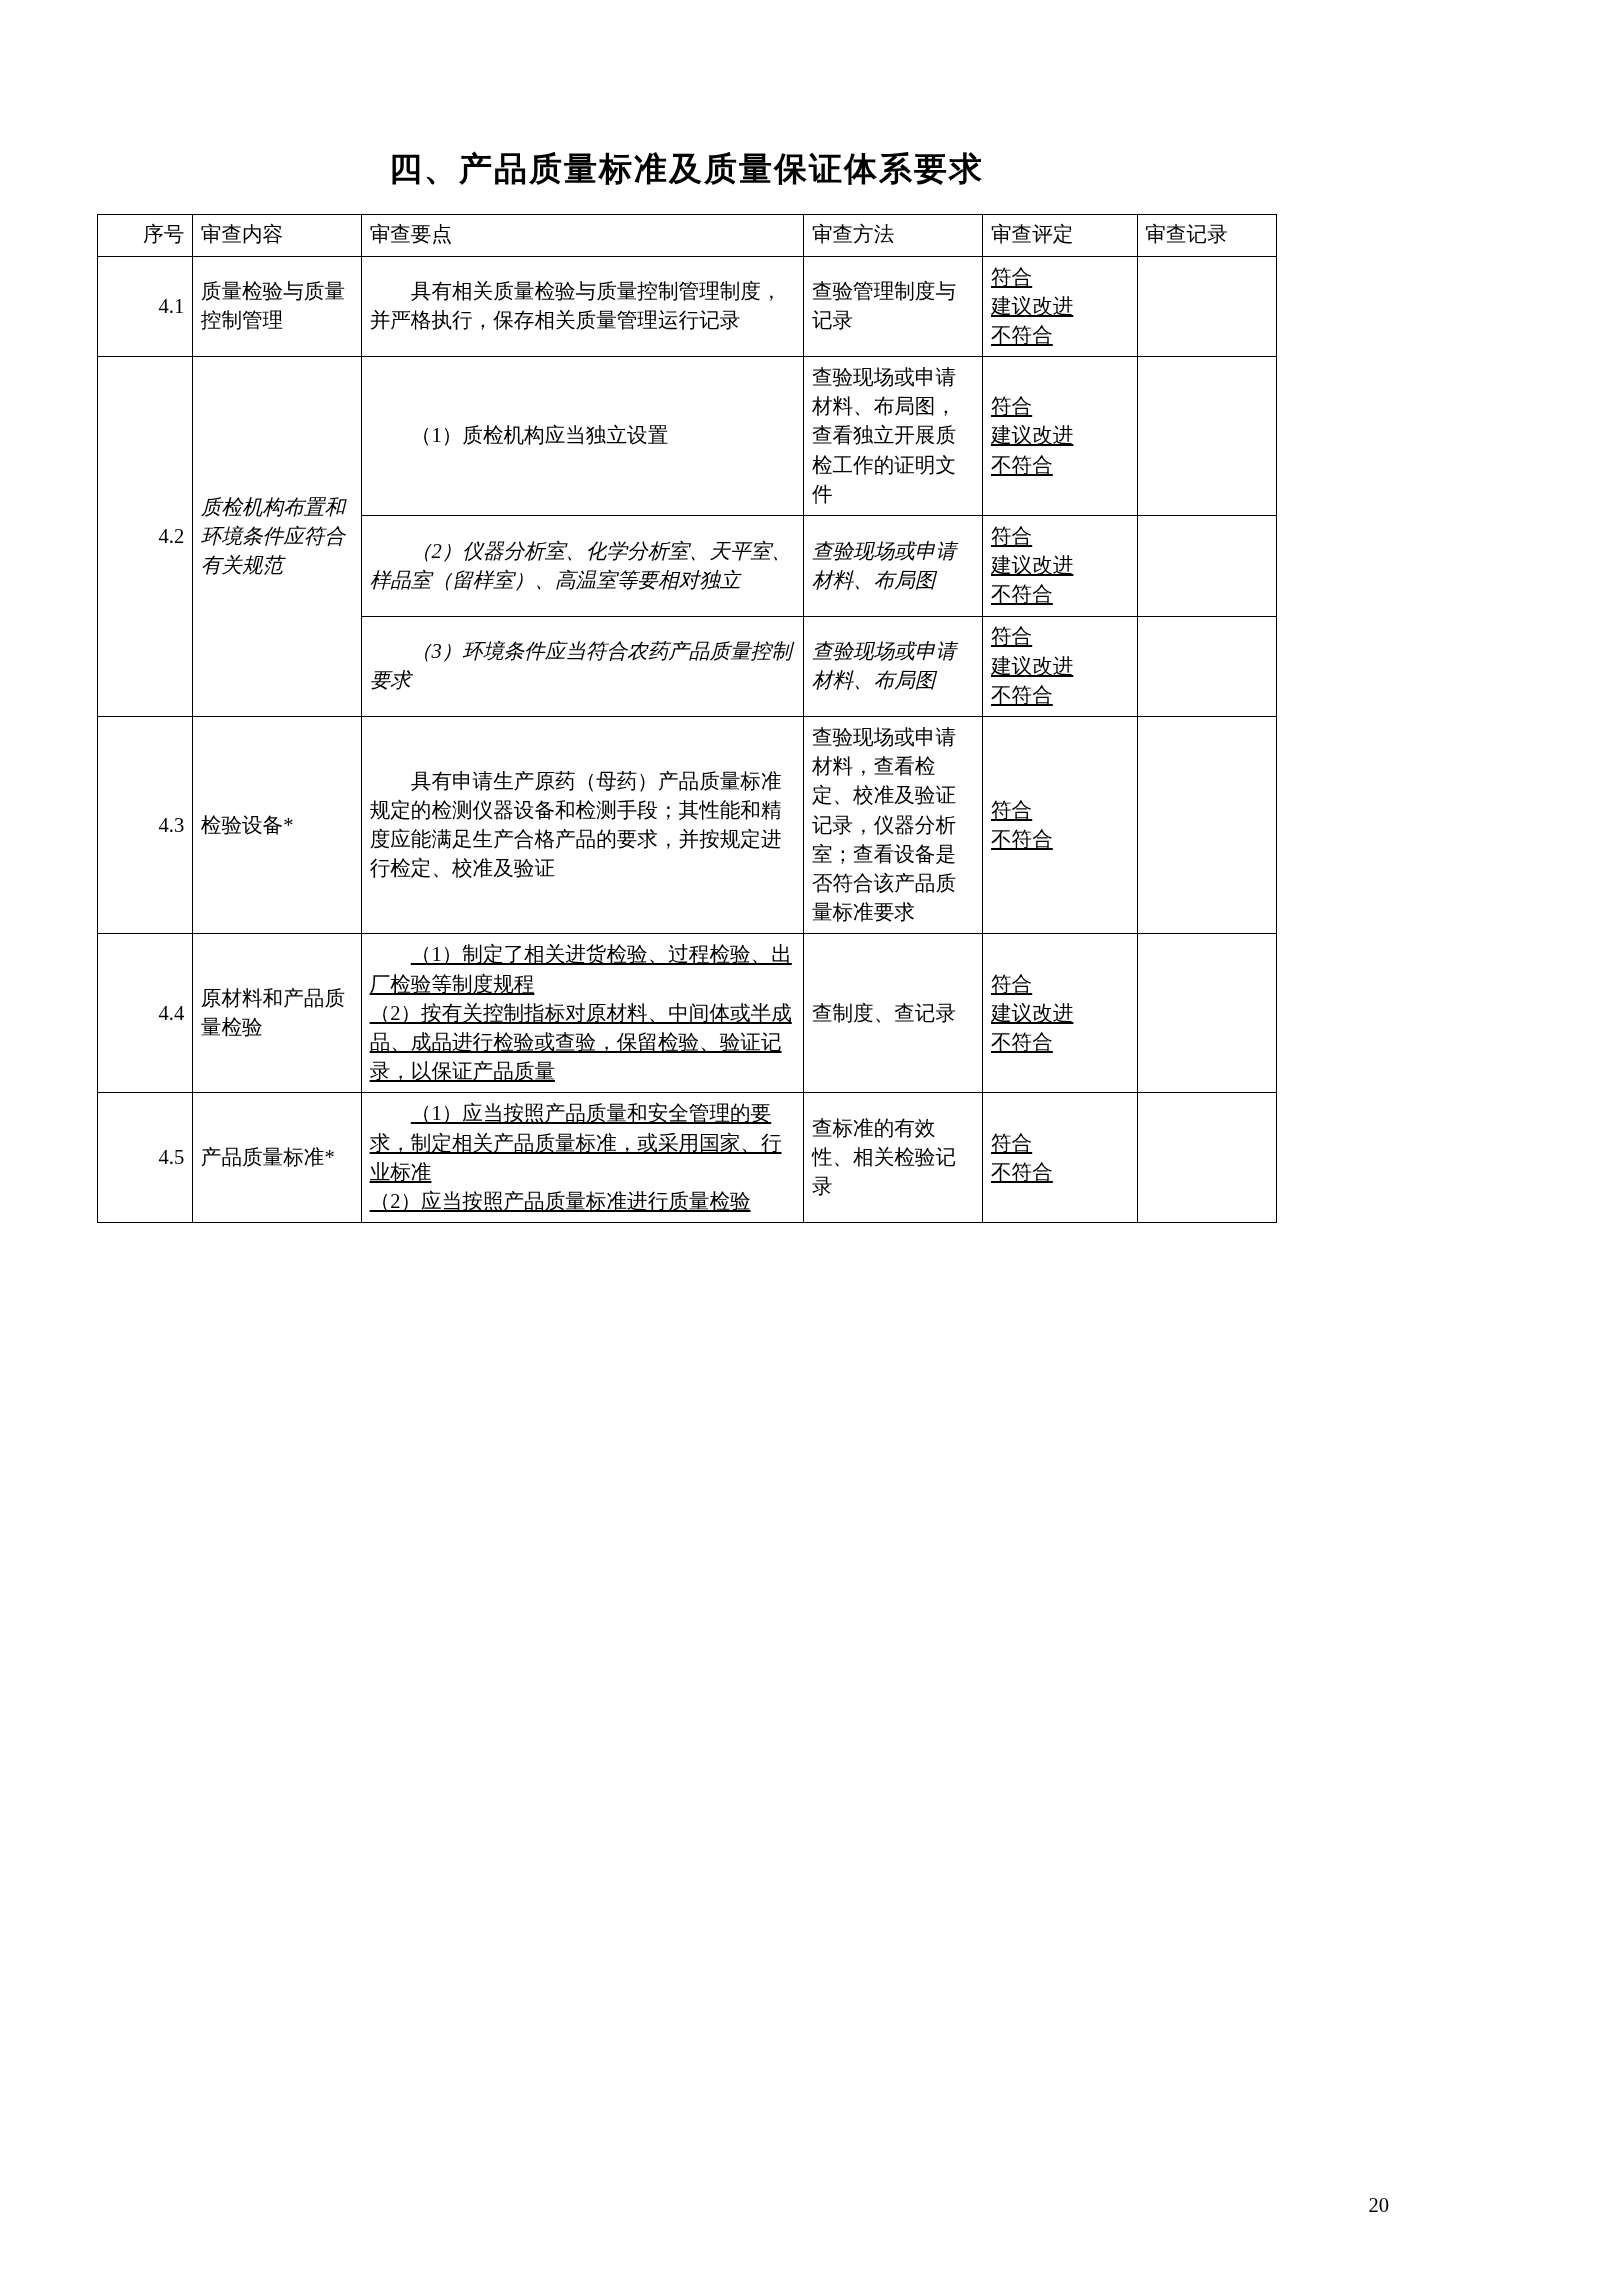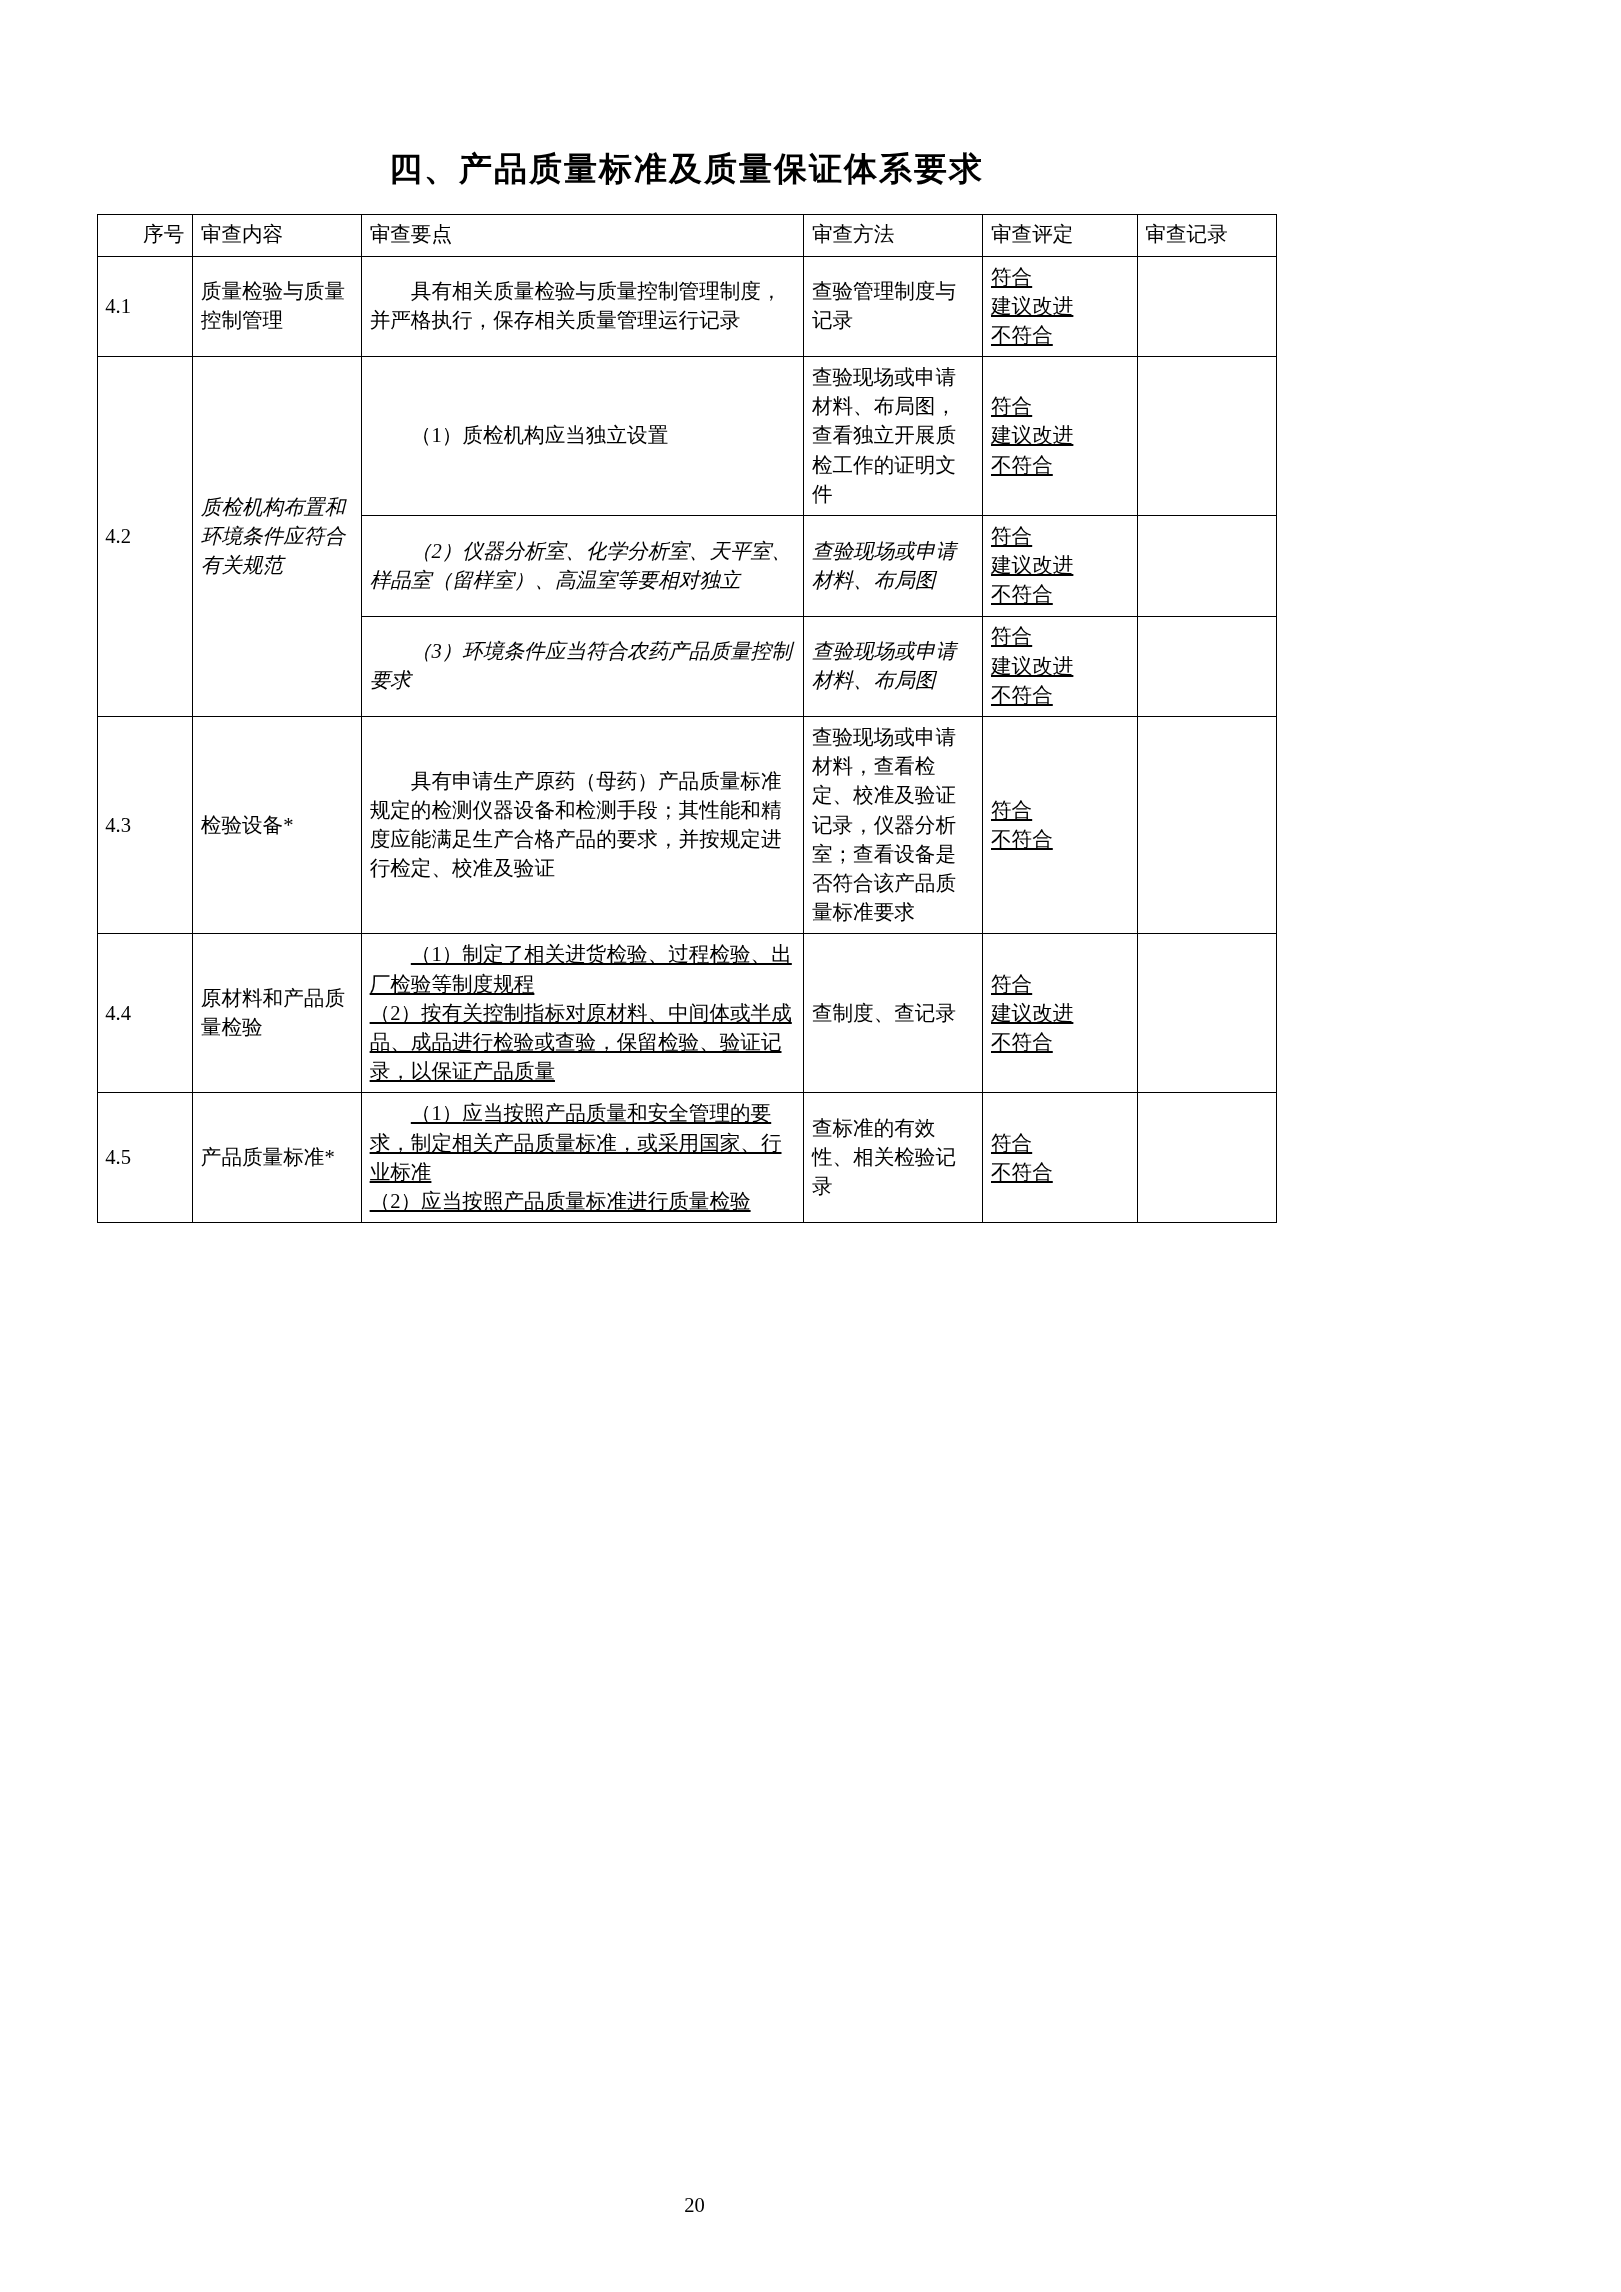--- a/index.html
+++ b/index.html
@@ -48,30 +48,30 @@
     font-size: 21.6px;
     padding: 6.9px 3.9px;
   }
   .c-no    { width: 76px;  text-align: right; }
   .c-item  { width: 147px; }
   .c-point { width: 412px; }
   .c-method{ width: 157px; }
   .c-eval  { width: 133px; }
   .c-rec   { width: 118px; }
 
-  .center { text-align: left; margin-top: 20px; }
+  .center { text-align: right; margin-top: 20px; }
   .indent { text-indent: 2em; }
   .cellwrap { white-space: pre-line; text-decoration: underline; }
   .eval-lines { line-height: 1.55; }
   .page-num {
     position: absolute;
     bottom: 76px;
-    left: 8px;
+    left: 16px;
     width: 100%;
-    text-align: center;
+    text-align: right;
     font-size: 20.6px;
   }
   .b { font-weight: bold; font-style: italic; }
 </style>
 </head>
 <body>
 
 <div class="page">
 
   <div class="doc-title">四、产品质量标准及质量保证体系要求</div>

